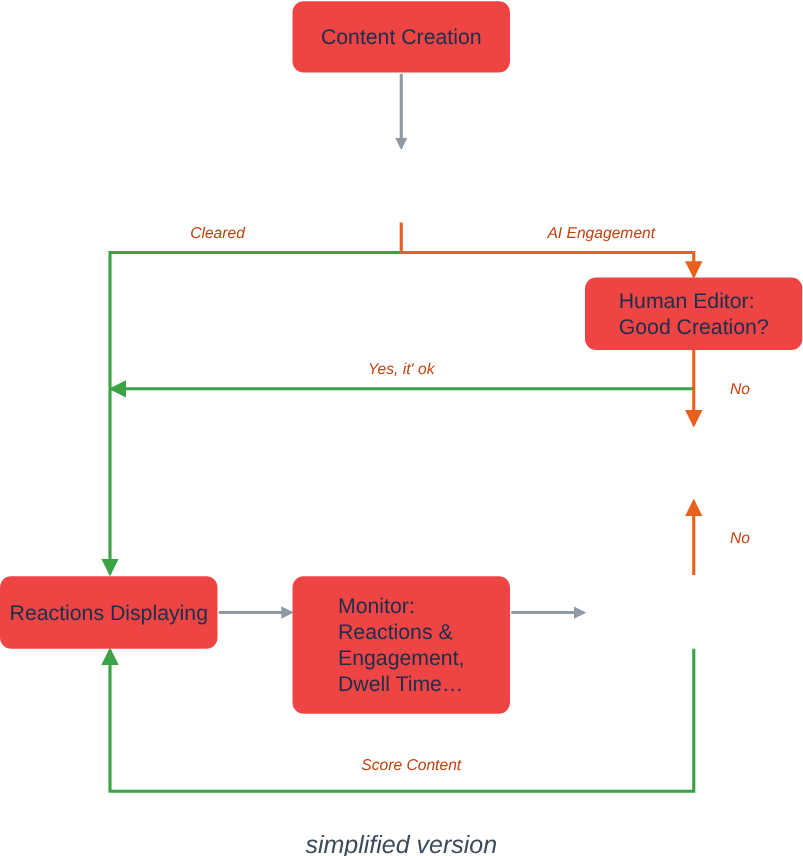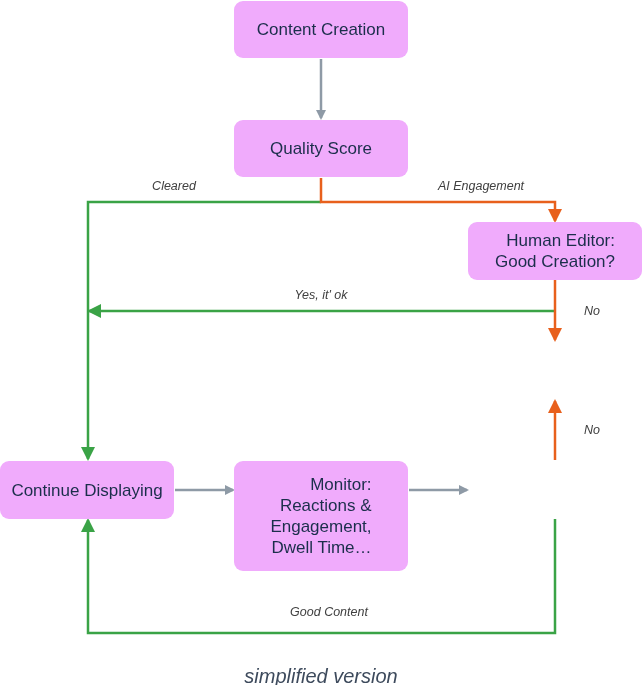--- a/index.html
+++ b/index.html
@@ -1,24 +1,24 @@
 <!DOCTYPE html>
 <html><head>
   <meta charset="utf-8">
   <style>
     html, body { margin: 0; padding: 0; background: #ffffff; }
     body { width: 642px; height: 685px; position: relative; overflow: hidden;
            font-family: "Liberation Sans", "DejaVu Sans", sans-serif; }
     .stage { position: absolute; left: 0; top: 0; width: 642px; height: 685px; }
     svg.edges { position: absolute; left: 0; top: 0; width: 642px; height: 685px; }
-    .node { position: absolute; background: #f0abfc; border-radius: 9px;
-            display: flex; align-items: center; justify-content: center; text-align: right;
+    .node { position: absolute; background: #ef4444; border-radius: 9px;
+            display: flex; align-items: center; justify-content: center; text-align: left;
             color: #1b2e4b; font-size: 17px; line-height: 21px; box-sizing: border-box; padding: 0 6px; }
     .node span { white-space: pre-line; }
-    .elabel { position: absolute; font-style: italic; color: #404040; font-size: 12.5px;
+    .elabel { position: absolute; font-style: italic; color: #c2410c; font-size: 12.5px;
               white-space: nowrap; transform: translateX(-50%); }
     .caption { position: absolute; left: 321px; top: 665px; transform: translateX(-50%);
                font-style: italic; color: #3d4a5c; font-size: 20px; white-space: nowrap; }
   </style>
 </head>
 <body>
 
 <div class="stage">
 
   <svg class="edges" viewBox="0 0 642 685">
@@ -50,43 +50,40 @@
 
     <path d="M555,460 L555,401" stroke="#e8601c" stroke-width="2.5" fill="none" marker-end="url(#ah-negative)"></path>
 
     <path d="M555,519 L555,633 L88,633 L88,520" stroke="#3aa346" stroke-width="2.5" fill="none" marker-end="url(#ah-positive)"></path>
   </svg>
 
   <div class="node" style="left:234px; top:1px; width:174px; height:57px;">
     <span>Content Creation</span>
   </div>
 
-  <div class="node" style="left:234px; top:120px; width:174px; height:57px;">
-    <span>Quality Score</span>
-  </div>
 
   <div class="node" style="left:468px; top:222px; width:174px; height:58px;">
     <span>Human Editor:
 Good Creation?</span>
   </div>
 
 
   <div class="node" style="left:0px; top:461px; width:174px; height:58px;">
-    <span>Continue Displaying</span>
+    <span>Reactions Displaying</span>
   </div>
 
   <div class="node" style="left:234px; top:461px; width:174px; height:110px;">
     <span>Monitor:
 Reactions &amp;
 Engagement,
 Dwell Time…</span>
   </div>
 
 
   <div class="elabel" style="left:174px; top:179px;">Cleared</div>
   <div class="elabel" style="left:481px; top:179px;">AI Engagement</div>
   <div class="elabel" style="left:321px; top:288px;">Yes, it' ok</div>
   <div class="elabel" style="left:592px; top:304px;">No</div>
   <div class="elabel" style="left:592px; top:423px;">No</div>
-  <div class="elabel" style="left:329px; top:605px;">Good Content</div>
+  <div class="elabel" style="left:329px; top:605px;">Score Content</div>
 
   <div class="caption">simplified version</div>
 </div>
 
 </body></html>

